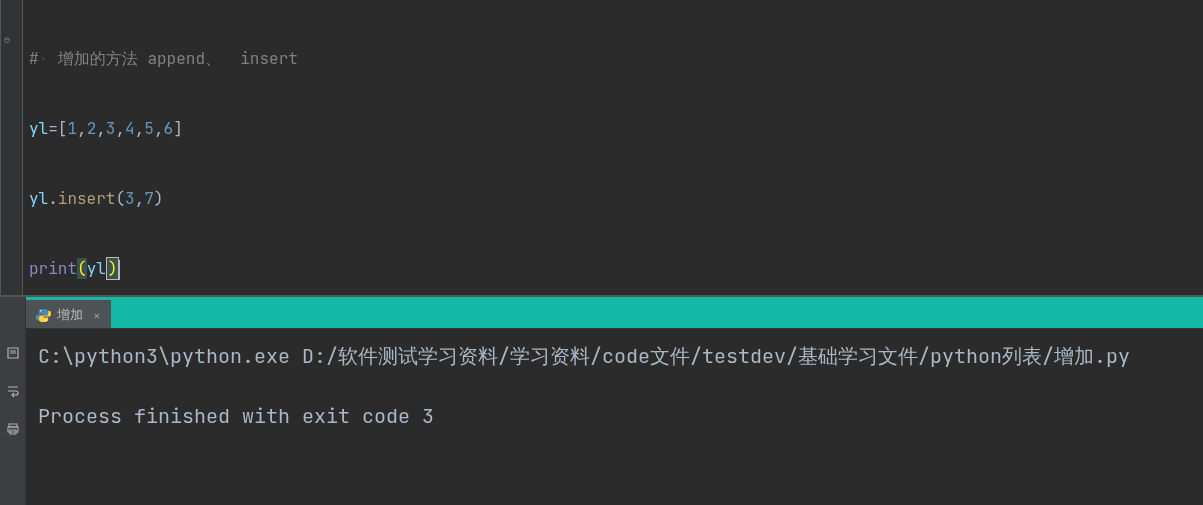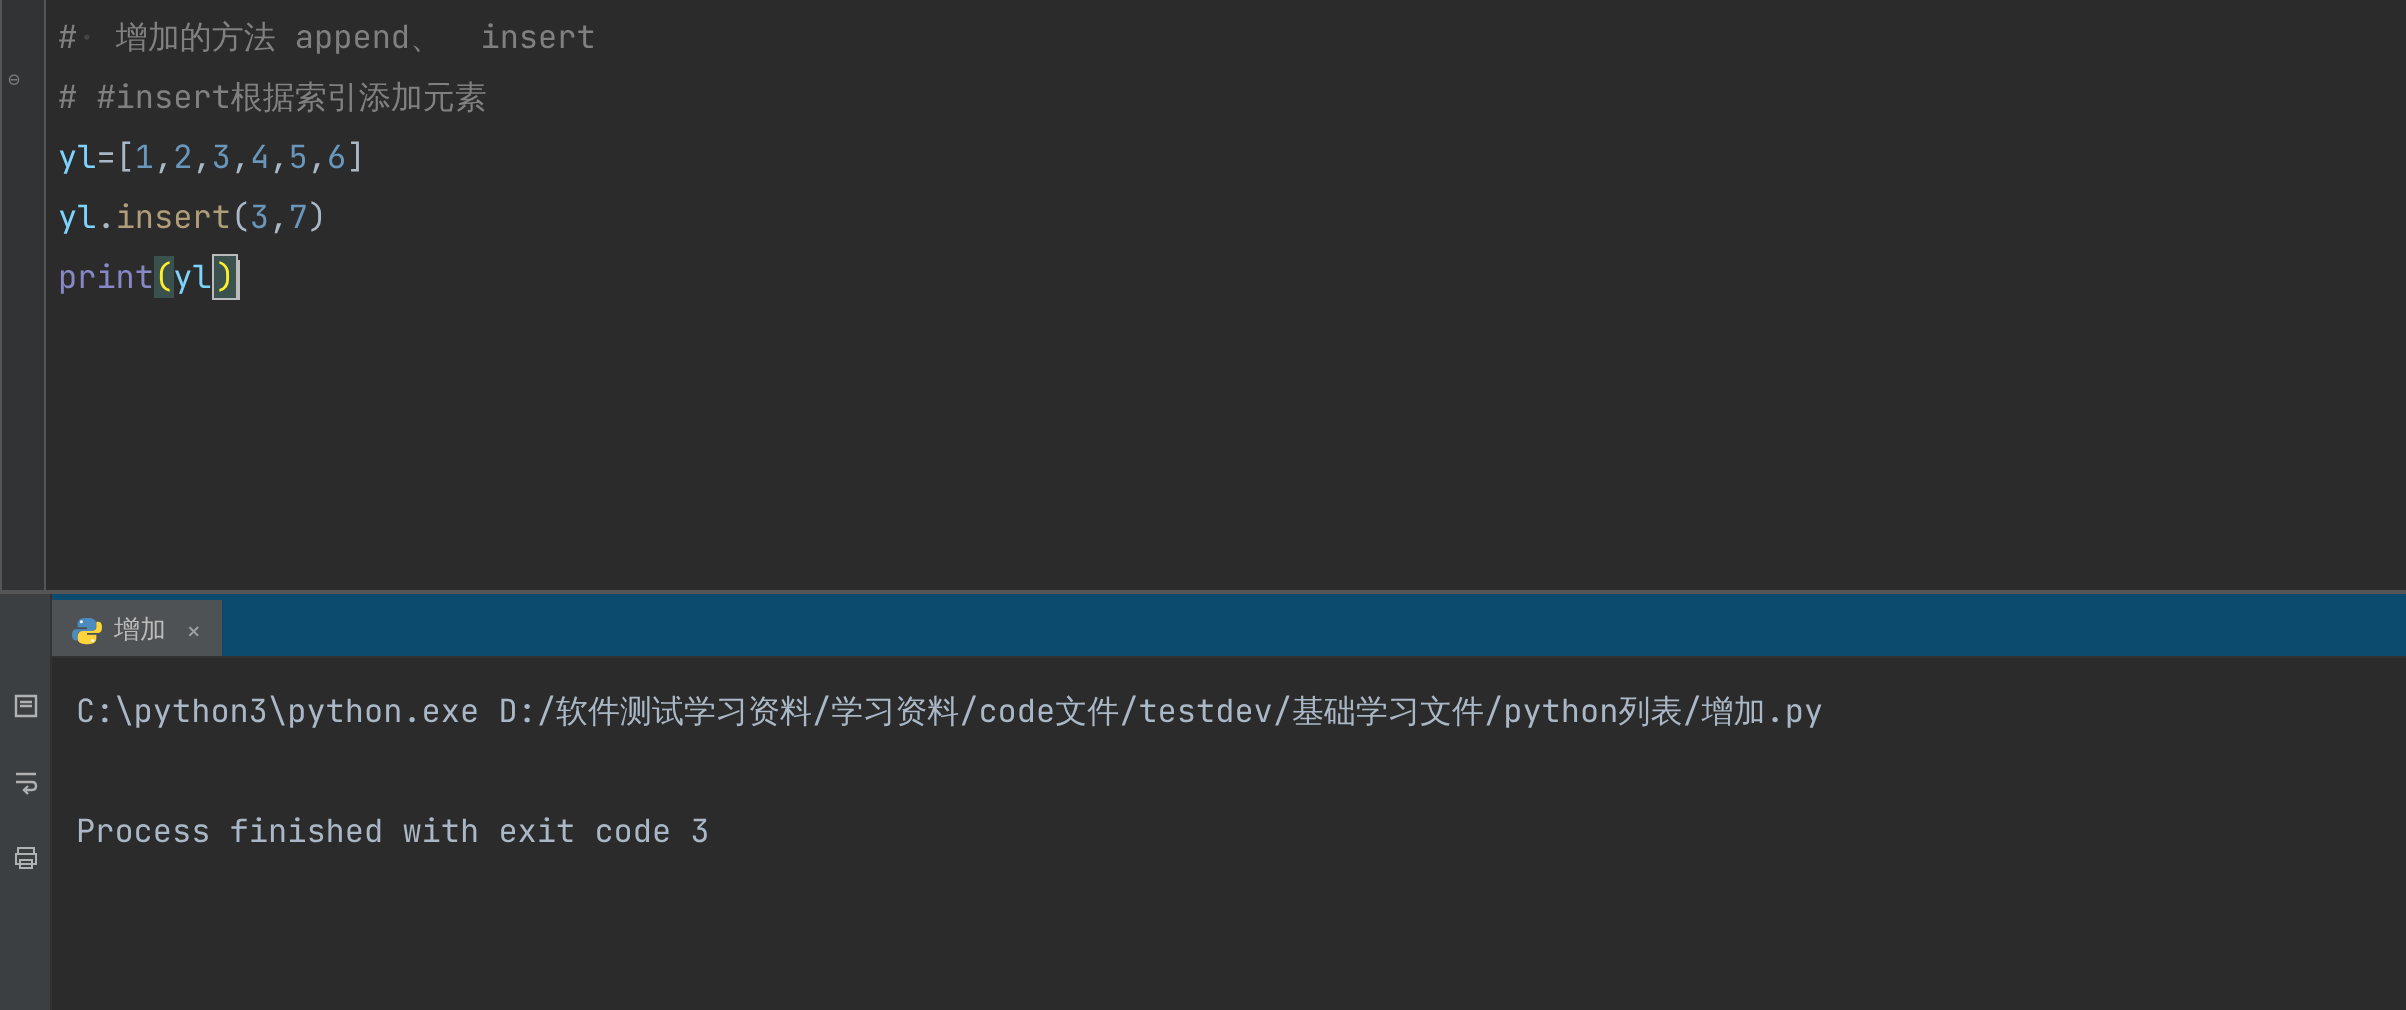--- a/index.html
+++ b/index.html
@@ -36,20 +36,21 @@
     }
     .code-area {
       padding-left: 28px;
       padding-top: 4px;
       font-size: 16px;
       line-height: 30px;
     }
     .code-line {
       white-space: pre;
       height: 30px;
+      margin-top: 40px;
     }
     .comment { color: #808080; }
     .identifier { color: #7dd3fc; }
     .operator { color: #a9b7c6; }
     .bracket { color: #a9b7c6; }
     .number { color: #6897bb; }
     .dot { color: #a9b7c6; }
     .method { color: #b09d79; }
     .paren1 { color: #a9b7c6; }
     .builtin { color: #8888c6; text-align: right; }
@@ -97,21 +98,21 @@
       cursor: pointer;
       display: flex;
       align-items: center;
       justify-content: center;
     }
     .console-content {
       flex: 1;
     }
     .console-tabs {
       height: 32px;
-      background: #0c4a6e;
+      background: #14b8a6;
       border-bottom: 1px solid #323232;
       display: flex;
       align-items: flex-end;
     }
     .console-tab {
       display: flex;
       align-items: center;
       gap: 6px;
       padding: 5px 10px 5px 10px;
       background: #4e5254;
@@ -125,42 +126,41 @@
       align-items: center;
     }
     .close-x {
       color: #a0a0a0;
       font-size: 13px;
       cursor: pointer;
       margin-left: 4px;
     }
     .console-output {
       padding: 12px 12px;
-      font-size: 16px;
+      font-size: 20px;
       line-height: 30px;
       color: #a9b7c6;
     }
     .console-line {
       white-space: pre;
       height: 30px;
     }
     .dot-sep {
       color: #444;
     }
   </style>
 </head>
 <body>
 
 <div class="editor-pane">
   <div class="gutter">
     <span class="gutter-icon">⊖</span>
   </div>
   <div class="code-area">
     <div class="code-line"><span class="comment"><span>#</span><span class="dot-sep">·</span><span> 增加的方法 </span><span>append</span><span>、  </span><span>insert</span></span></div>
-    <div class="code-line"><span class="comment"><span>#</span><span> #insert根据索引添加元素</span></span></div>
     <div class="code-line"><span class="identifier">yl</span><span class="operator">=</span><span class="bracket">[</span><span class="number">1</span><span class="operator">,</span><span class="number">2</span><span class="operator">,</span><span class="number">3</span><span class="operator">,</span><span class="number">4</span><span class="operator">,</span><span class="number">5</span><span class="operator">,</span><span class="number">6</span><span class="bracket">]</span></div>
     <div class="code-line"><span class="identifier">yl</span><span class="dot">.</span><span class="method">insert</span><span class="paren1">(</span><span class="number">3</span><span class="operator">,</span><span class="number">7</span><span class="paren1">)</span></div>
     <div class="code-line"><span class="builtin">print</span><span class="paren-highlight">(</span><span class="identifier">yl</span><span class="paren-highlight cursor-box">)</span><span class="cursor"></span></div>
   </div>
 </div>
 
 <div class="splitter"></div>
 
 <div class="console-pane">
   <div class="console-gutter">

